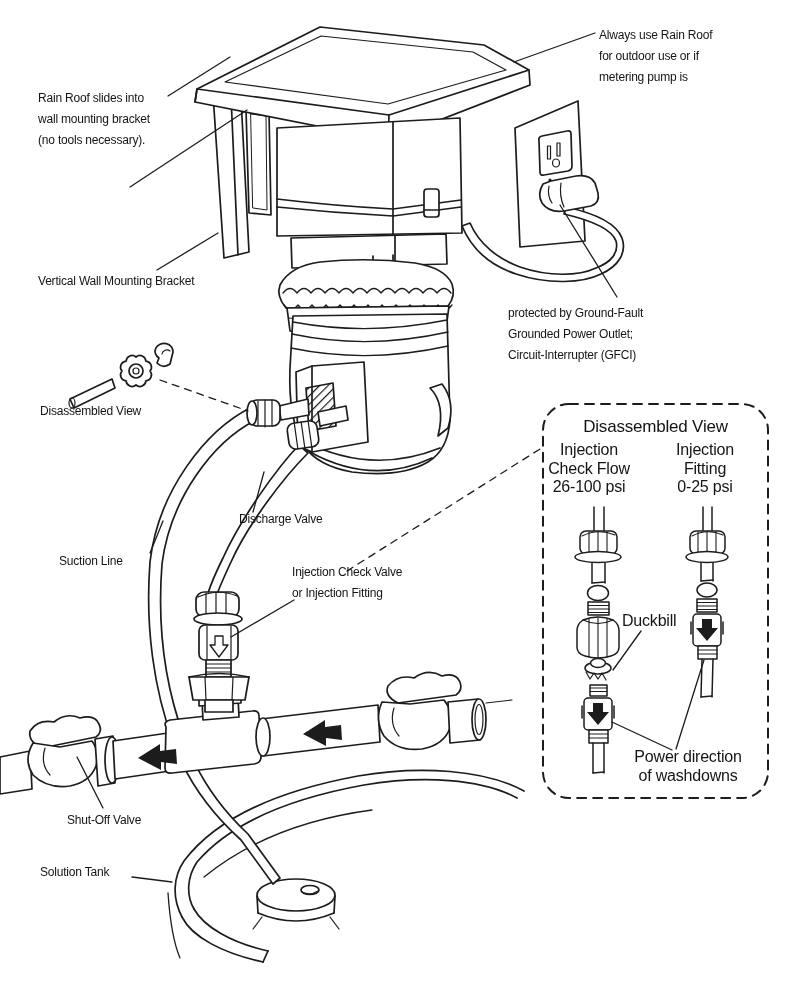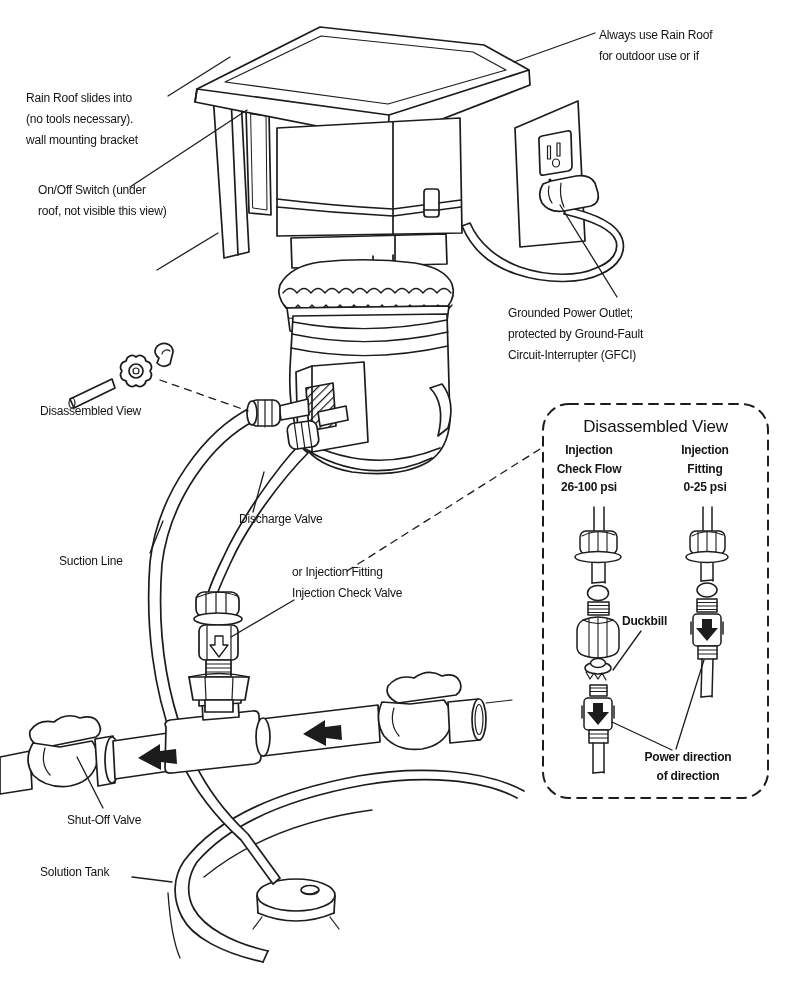--- a/index.html
+++ b/index.html
@@ -5,21 +5,21 @@
 <style>
   html,body{margin:0;padding:0;background:#ffffff;}
   .canvas{position:relative;width:789px;height:1000px;background:#fff;overflow:hidden;
           font-family:"Liberation Sans","DejaVu Sans",sans-serif;color:#141414;}
   .art{position:absolute;left:0;top:0;}
   .lbl{position:absolute;font-size:12px;line-height:21px;letter-spacing:-0.2px;}
   .lbl span{display:block;white-space:nowrap;}
   .ctr{text-align:center;}
   .lbl span:empty{display:none;}
   .inset-t{font-size:17px;}
-  .inset-s{font-size:12px;line-height:18.5px;font-weight:bold;}
+  .inset-s{font-size:16px;line-height:18.5px;}
 </style>
 </head>
 <body>
 
 <div class="canvas">
 
 <svg class="art" width="789" height="1000" viewBox="0 0 789 1000">
   <defs>
     <pattern id="hatch" width="6" height="6" patternUnits="userSpaceOnUse" patternTransform="rotate(45)">
       <line x1="0" y1="0" x2="0" y2="6" stroke="#1c1c1c" stroke-width="2.4"></line>
@@ -272,60 +272,58 @@
       <line x1="132" y1="877" x2="172" y2="882"></line>
       <line x1="641" y1="631" x2="613" y2="670"></line>
       <line x1="672" y1="750" x2="612" y2="722"></line>
       <line x1="676" y1="749" x2="704" y2="660"></line>
       <line x1="160" y1="380" x2="248" y2="411" stroke-dasharray="7 6"></line>
       <line x1="347" y1="571" x2="540" y2="449" stroke-dasharray="7 6"></line>
     </g>
   </g>
 </svg>
 
-<div class="lbl" style="left:26px;top:88px">
+<div class="lbl" style="left:38px;top:88px">
   <span>Rain Roof slides into</span>
+  <span>wall mounting bracket</span>
   <span>(no tools necessary).</span>
-  <span>wall mounting bracket</span>
-</div>
-
-<div class="lbl" style="left:38px;top:180px">
-  <span>On/Off Switch (under</span>
-  <span>roof, not visible this view)</span>
-</div>
+</div>
+
 
 <div class="lbl" style="left:38px;top:271px">
+  <span>Vertical Wall Mounting Bracket</span>
 </div>
 
 <div class="lbl" style="left:599px;top:25px">
   <span>Always use Rain Roof</span>
   <span>for outdoor use or if</span>
+  <span>metering pump is</span>
 </div>
 
 <div class="lbl" style="left:508px;top:303px">
+  <span>protected by Ground-Fault</span>
   <span>Grounded Power Outlet;</span>
-  <span>protected by Ground-Fault</span>
   <span>Circuit-Interrupter (GFCI)</span>
 </div>
 
 <div class="lbl" style="left:40px;top:401px">
   <span>Disassembled View</span>
 </div>
 
 <div class="lbl" style="left:239px;top:509px">
   <span>Discharge Valve</span>
 </div>
 
 <div class="lbl" style="left:59px;top:551px">
   <span>Suction Line</span>
 </div>
 
 <div class="lbl" style="left:292px;top:562px">
+  <span>Injection Check Valve</span>
   <span>or Injection Fitting</span>
-  <span>Injection Check Valve</span>
 </div>
 
 <div class="lbl" style="left:67px;top:810px">
   <span>Shut-Off Valve</span>
 </div>
 
 <div class="lbl" style="left:40px;top:862px">
   <span>Solution Tank</span>
 </div>
 
@@ -344,16 +342,16 @@
   <span>Fitting</span>
   <span>0-25 psi</span>
 </div>
 
 <div class="lbl inset-s" style="left:622px;top:612px">
   <span>Duckbill</span>
 </div>
 
 <div class="lbl ctr inset-s" style="left:628px;top:748px;width:120px">
   <span>Power direction</span>
-  <span>of direction</span>
+  <span>of washdowns</span>
 </div>
 
 </div>
 
 </body></html>

